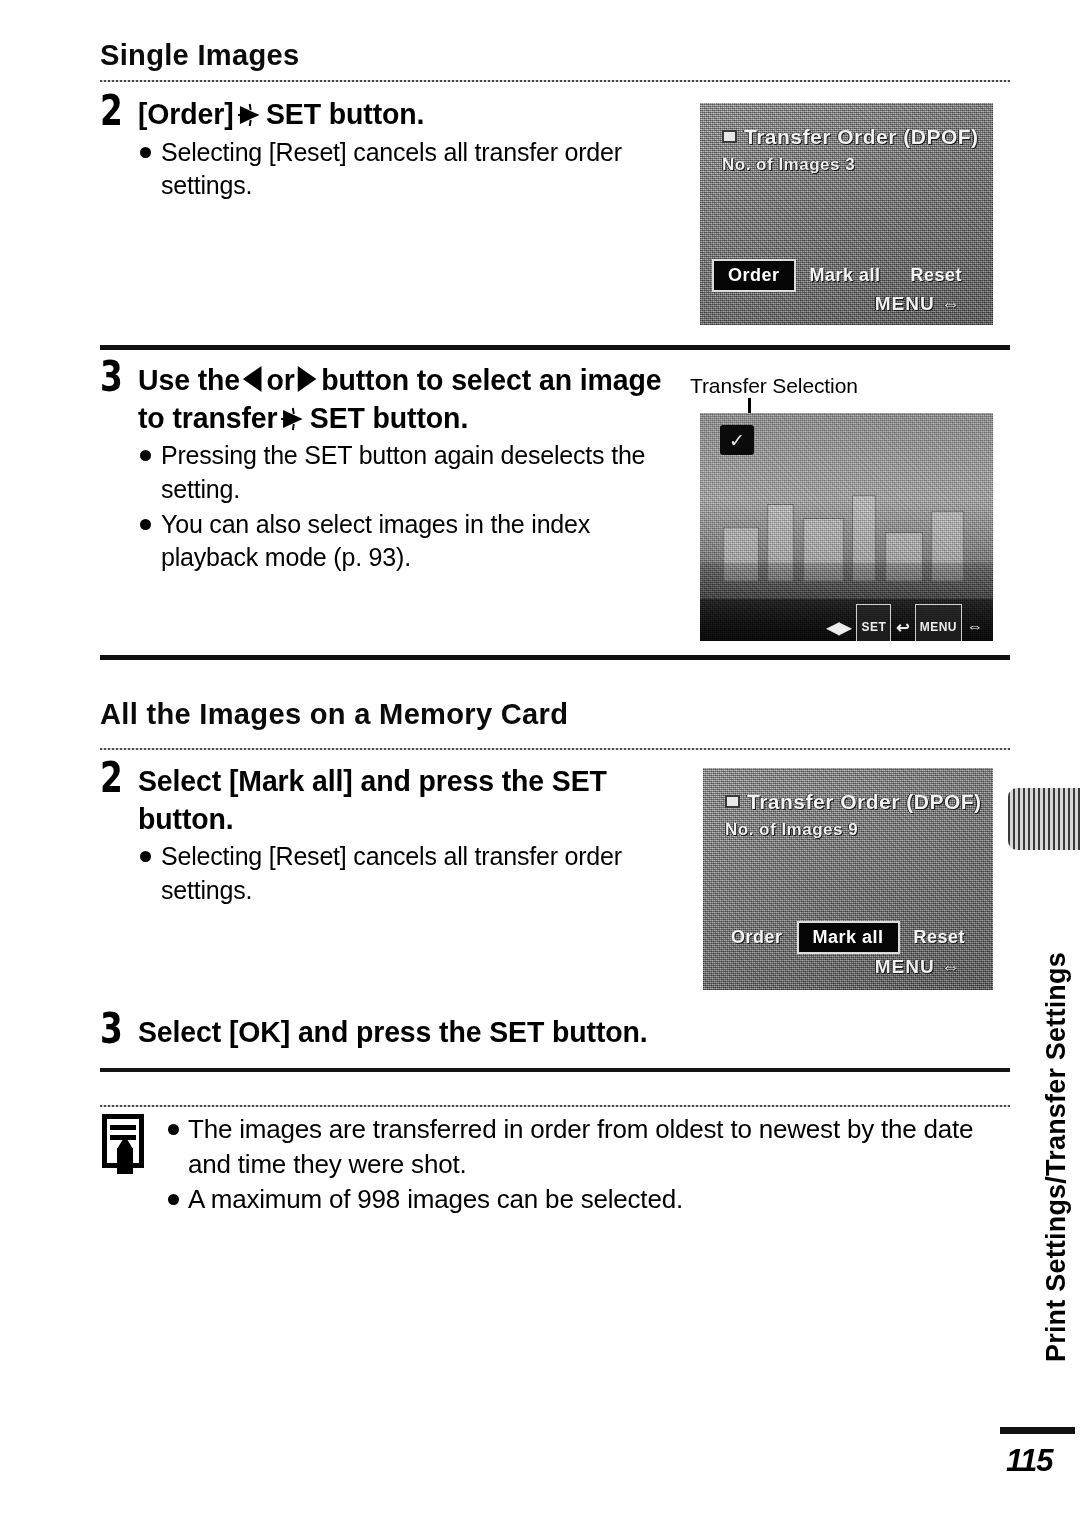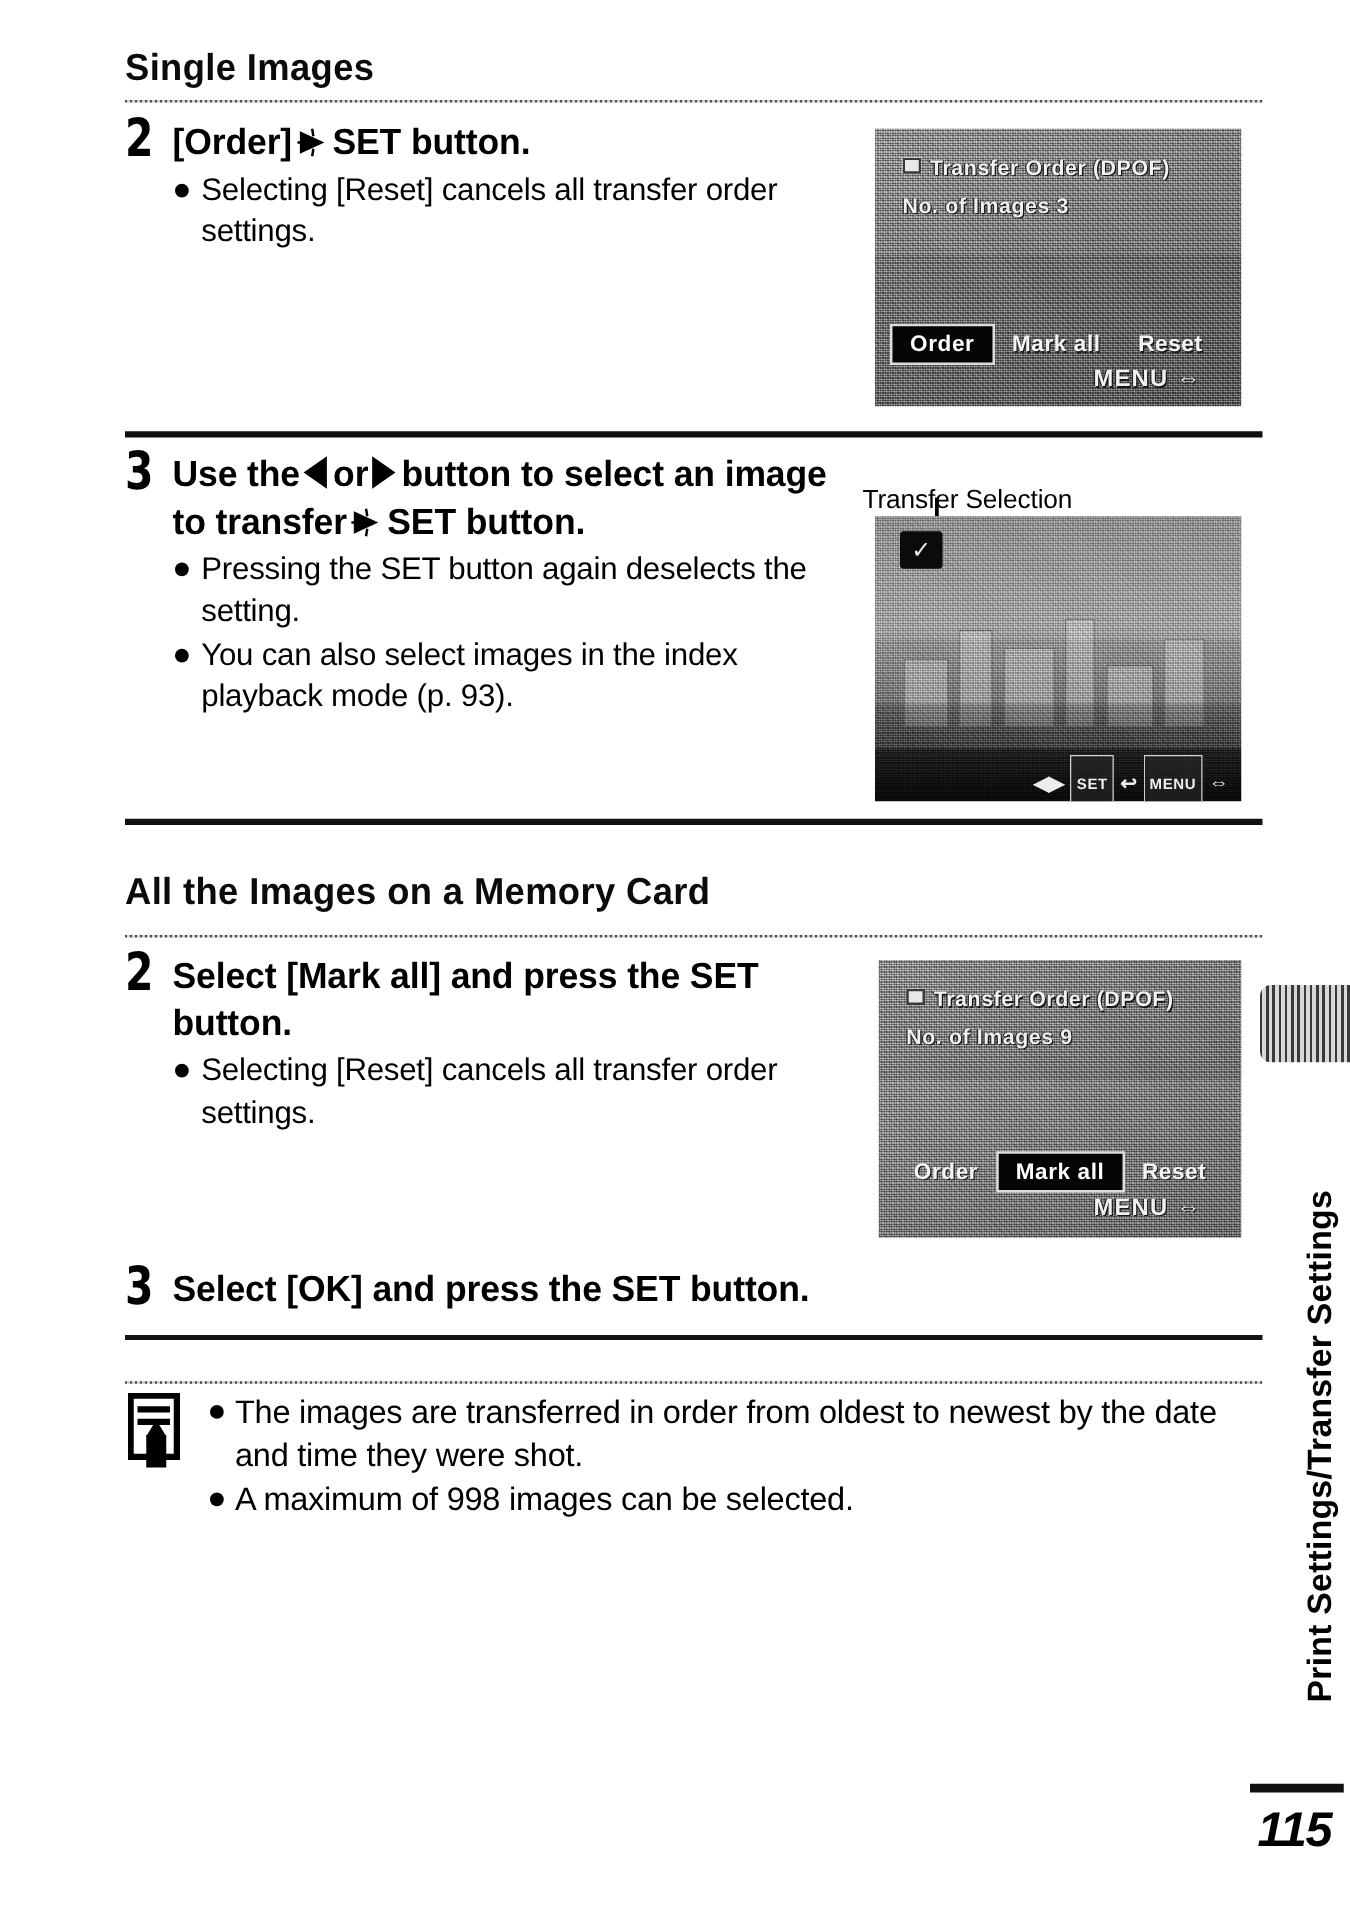--- a/index.html
+++ b/index.html
@@ -142,21 +142,21 @@
     opacity: .95;
   }
   .lcd .shade {
     position: absolute; inset: 0;
     background: linear-gradient(160deg, rgba(255,255,255,.12), rgba(0,0,0,.22));
   }
   .lcd-title {
     position: absolute;
     left: 22px; top: 22px;
     color: #f2f2f2;
-    font-size: 17px;
+    font-size: 21px;
     font-weight: bold;
     text-shadow: 1px 1px 0 #1a1a1a, -1px 0 0 #2b2b2b;
     letter-spacing: .5px;
     white-space: nowrap;
   }
   .lcd-sub {
     position: absolute;
     left: 22px; top: 52px;
     color: #efefef;
     font-size: 17px;
@@ -267,21 +267,20 @@
     height: 34%;
     background: linear-gradient(to bottom, rgba(30,30,30,.25), rgba(15,15,15,.9));
   }
 
   
   .caption {
     position: absolute;
     font-size: 21px;
     letter-spacing: -0.1px;
     white-space: nowrap;
-    margin-top: 14px;
   }
   .leader {
     position: absolute;
     width: 3px;
     background: #000;
   }
 
   
   .note-icon {
     position: absolute;
@@ -361,21 +360,21 @@
   }
 
   
   .pagenum-rule {
     position: absolute;
     height: 7px;
     background: #111;
   }
   .pagenum {
     position: absolute;
-    font-size: 39px;
+    font-size: 31px;
     font-weight: bold;
     font-style: italic;
     letter-spacing: -1px;
   }
 </style>
 </head>
 <body>
 
 <div class="page">
 

